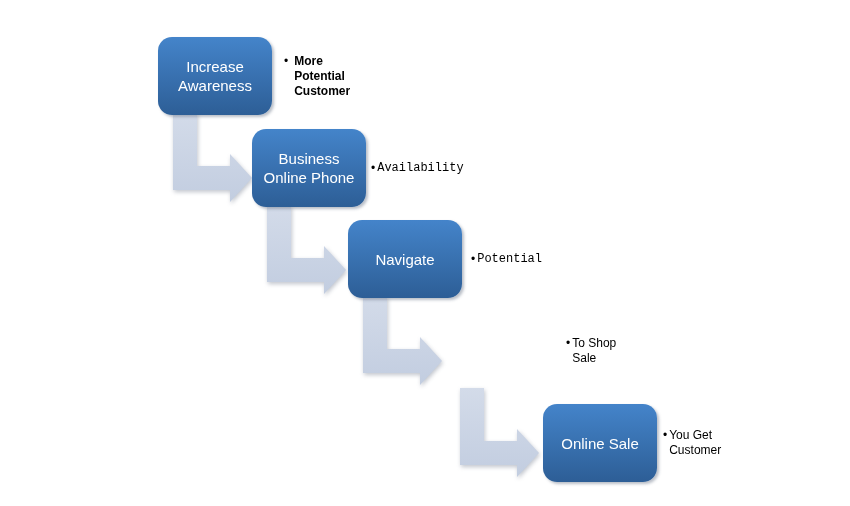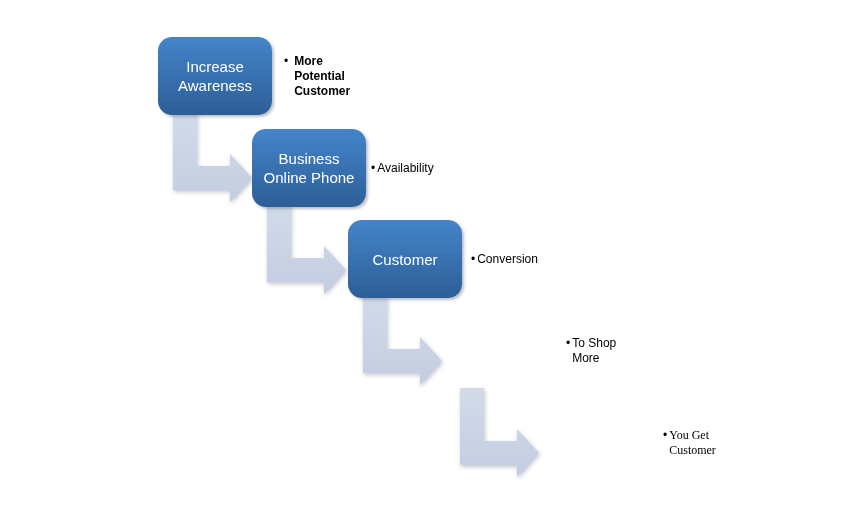--- a/index.html
+++ b/index.html
@@ -53,23 +53,23 @@
     flex: 0 0 auto;
     margin-right: 2px;
   }
   .note.sp .bullet {
     margin-right: 6px;
   }
   .note .note-text {
     display: inline-block;
   }
   .w58 { width: 58px; font-weight: bold; }
-  .w84 { width: 84px; }
+  .w84 { width: 84px; font-family: Liberation Mono, monospace; }
   .w48 { width: 48px; }
-  .w60 { width: 60px; font-family: Liberation Serif, serif; }
+  .w60 { width: 60px; }
 </style>
 </head>
 <body>
 
 <div class="canvas">
 
   <svg width="0" height="0" style="position:absolute">
     <defs>
       <linearGradient id="arrowGrad" x1="0" y1="0" x2="0" y2="1">
         <stop offset="0" class="ag-top"></stop>
@@ -91,37 +91,40 @@
     <polygon points="0,0 24,0 24,53 57,53 57,41 79,65 57,89 57,77 0,77" fill="url(#arrowGrad)"></polygon>
   </svg>
 
   <div class="step-box" style="left:158px; top:37px">
     <span>Increase Awareness</span>
   </div>
   <div class="step-box" style="left:252px; top:129px">
     <span>Business Online Phone</span>
   </div>
   <div class="step-box" style="left:348px; top:220px">
-    <span>Customer</span>
+    <span>Navigate</span>
+  </div>
+  <div class="step-box" style="left:543px; top:404px">
+    <span>Online Sale</span>
   </div>
 
   <div class="note sp" style="left:284px; top:54px">
     <span class="bullet">•</span>
     <span class="note-text w58">More Potential Customer</span>
   </div>
   <div class="note" style="left:371px; top:161px">
     <span class="bullet">•</span>
     <span class="note-text w84">Availability</span>
   </div>
   <div class="note" style="left:471px; top:252px">
     <span class="bullet">•</span>
-    <span class="note-text w84">Conversion</span>
+    <span class="note-text w84">Potential</span>
   </div>
   <div class="note" style="left:566px; top:336px">
     <span class="bullet">•</span>
-    <span class="note-text w48">To Shop More</span>
+    <span class="note-text w48">To Shop Sale</span>
   </div>
   <div class="note" style="left:663px; top:428px">
     <span class="bullet">•</span>
     <span class="note-text w60">You Get Customer</span>
   </div>
 
 </div>
 
 </body></html>

